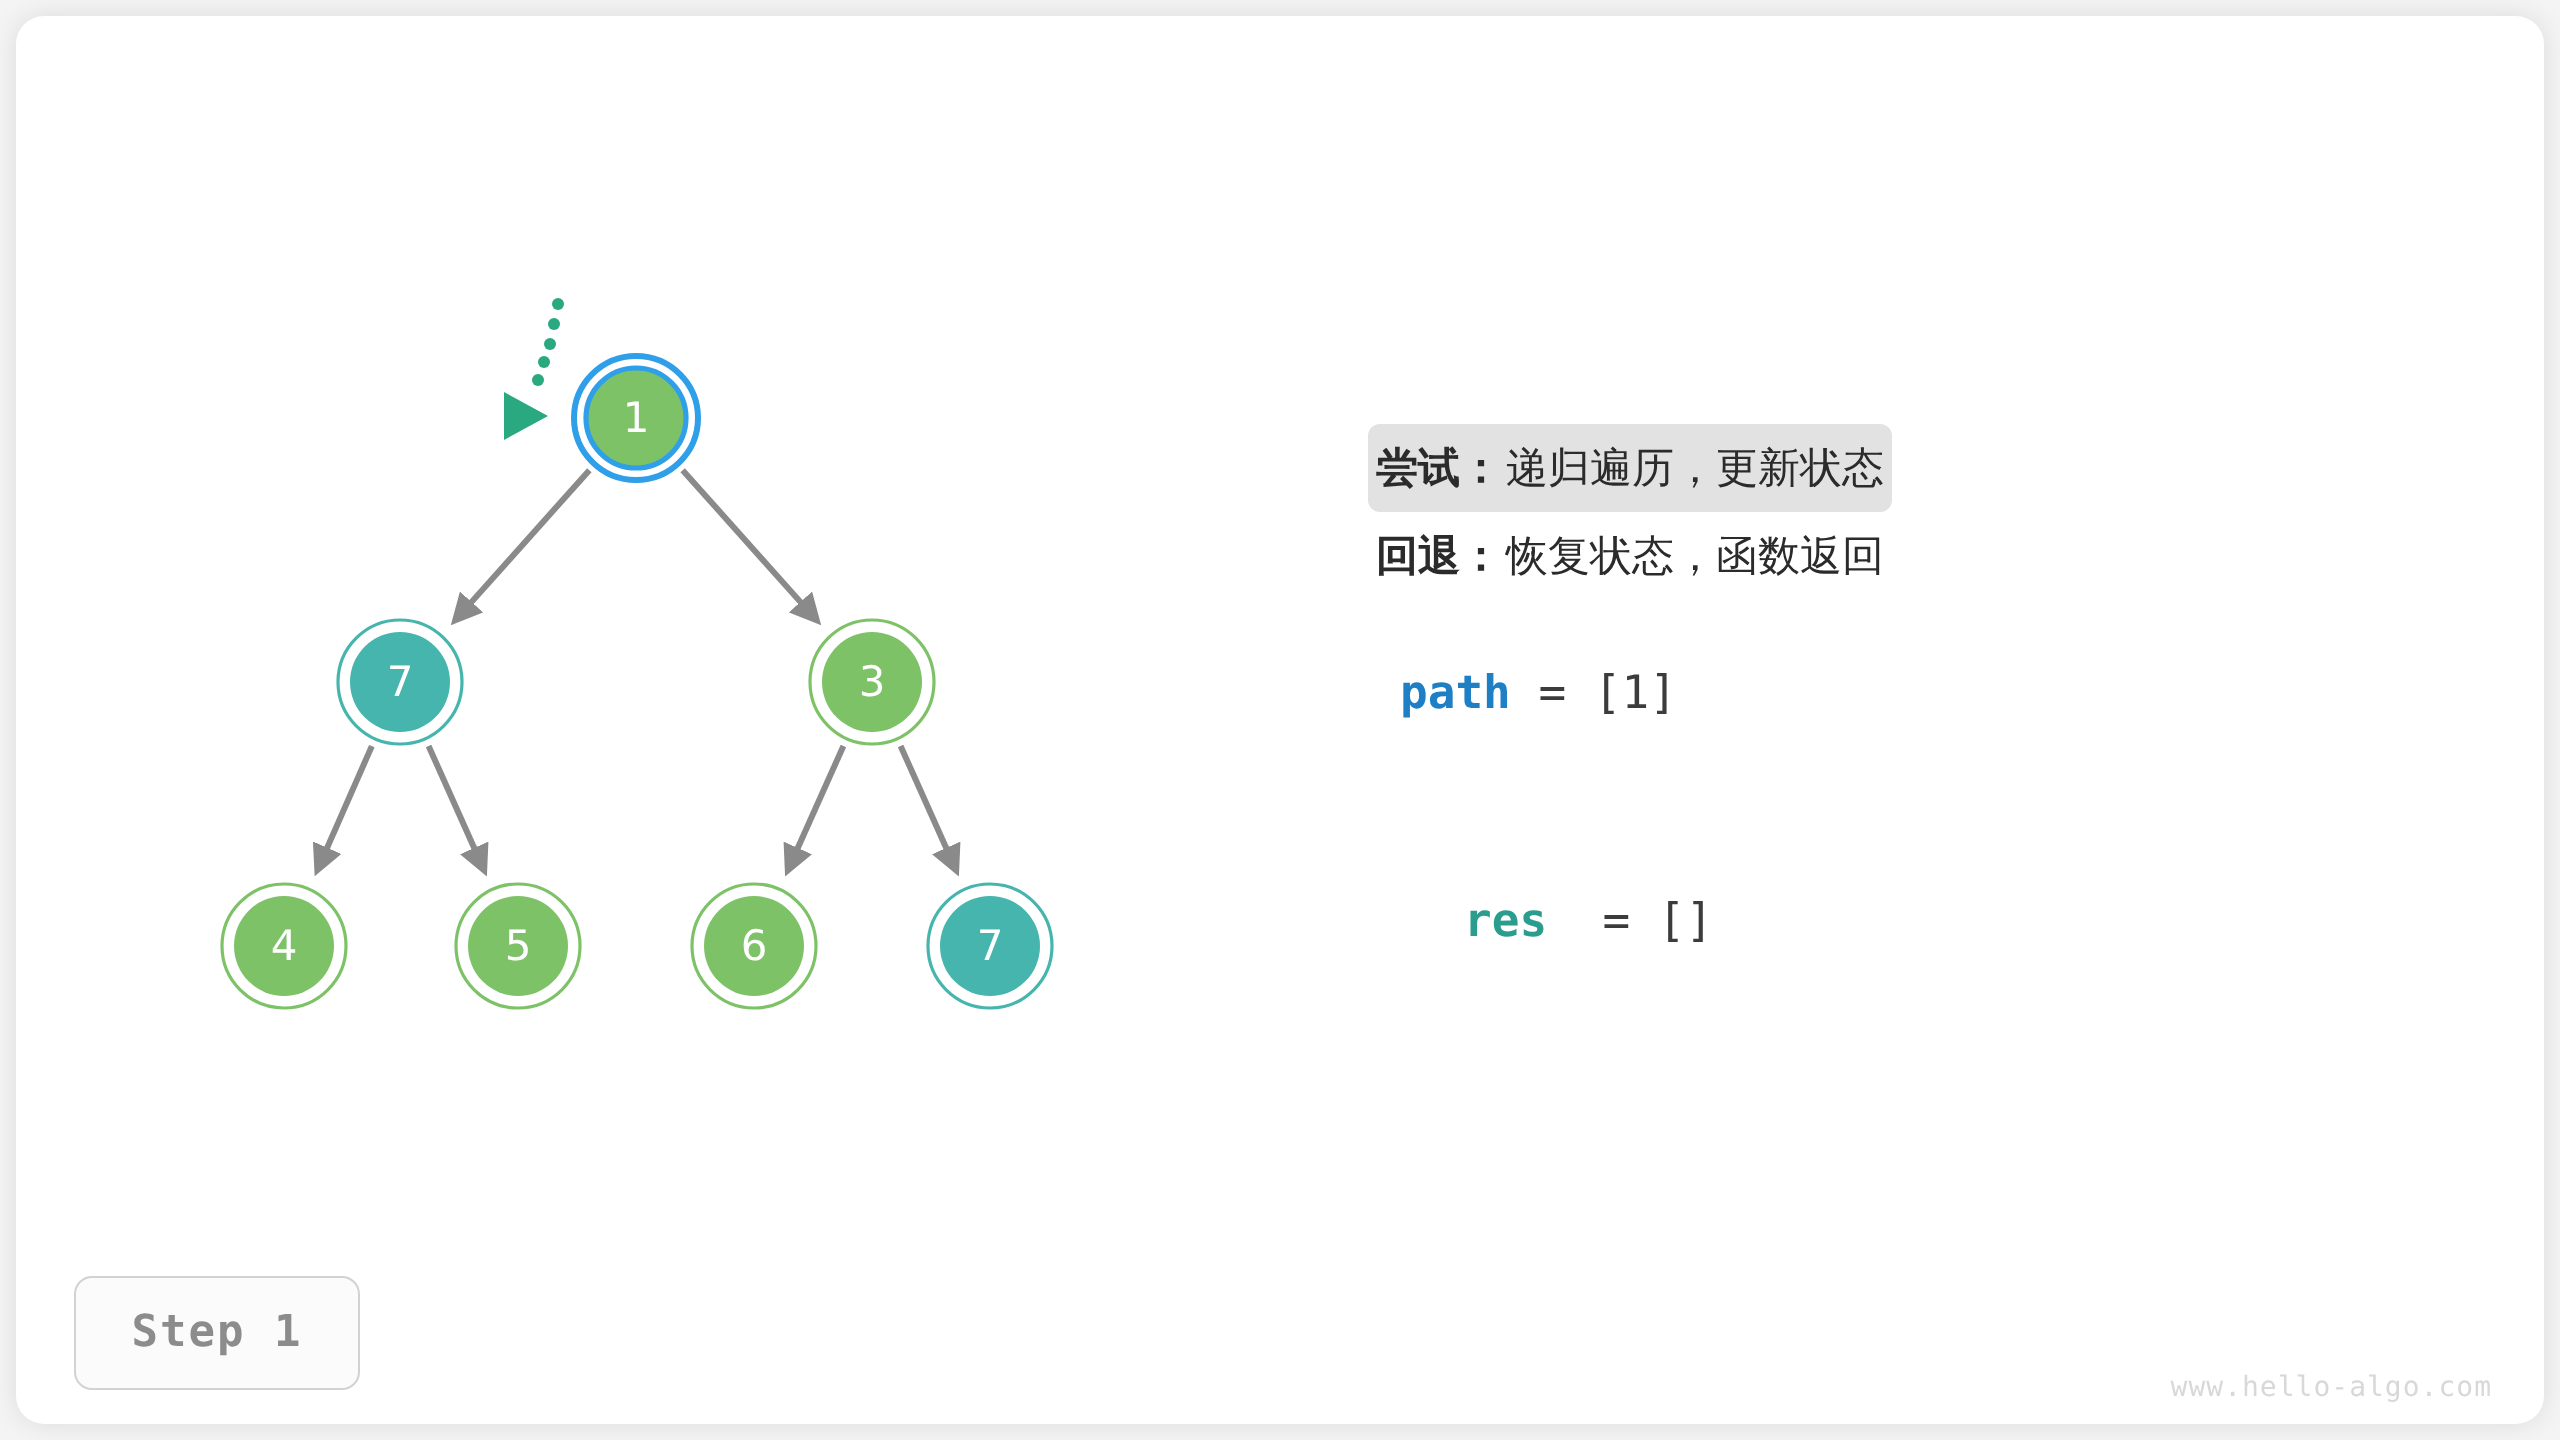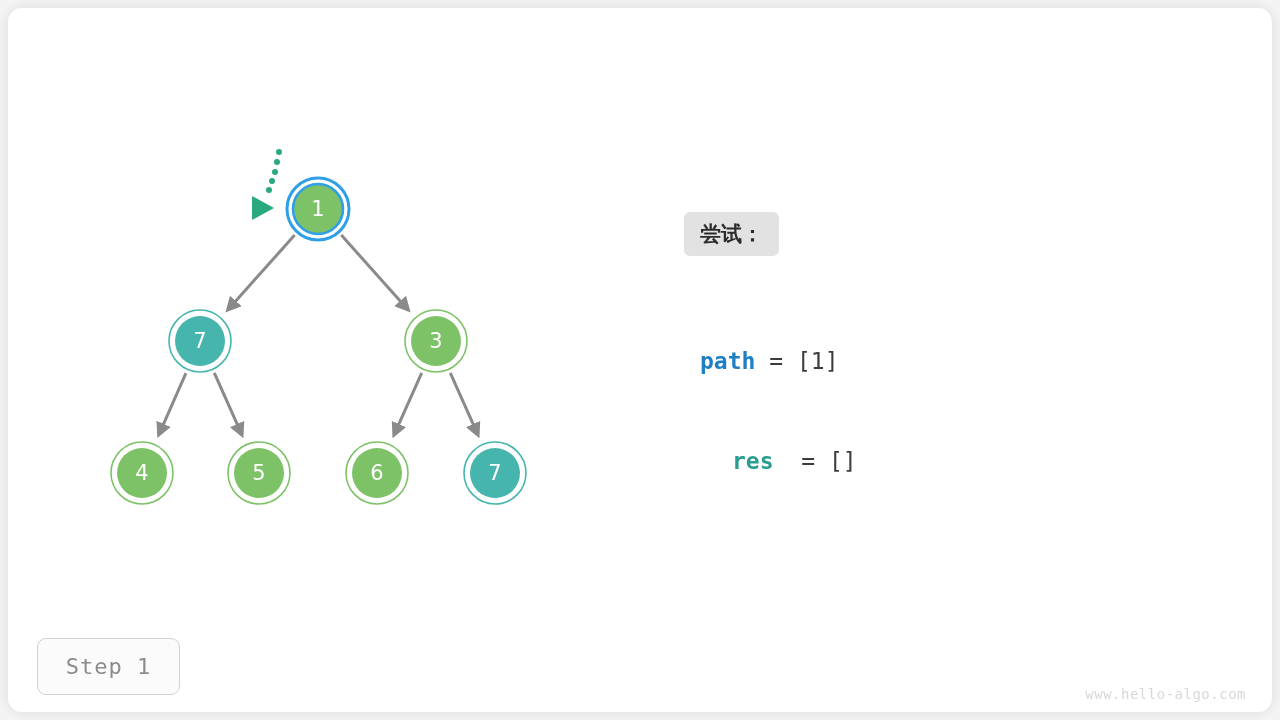--- a/index.html
+++ b/index.html
@@ -47,21 +47,21 @@
     position: absolute;
     left: 684px;
     top: 212px;
     width: 560px;
   }
   .desc-row {
     height: 44px;
     display: flex;
     align-items: center;
     box-sizing: border-box;
-    padding: 0 16px;
+    padding: 0 4px;
     border-radius: 6px;
     font-size: 21px;
     color: #2b2b2b;
     white-space: nowrap;
     width: fit-content;
     text-align: right;
   }
   .desc-row.highlight {
     background: #e2e2e2;
   }
@@ -97,21 +97,21 @@
     box-sizing: border-box;
     border: 1px solid #d2d2d2;
     border-radius: 9px;
     background: #fbfbfb;
     display: flex;
     align-items: center;
     justify-content: center;
   }
   #step-label {
     font-family: "DejaVu Sans Mono", "Liberation Mono", monospace;
-    font-weight: normal;
+    font-weight: bold;
     font-size: 22px;
     color: #8c8c8c;
     letter-spacing: 1px;
   }
 
   #watermark {
     position: absolute;
     right: 34px;
     bottom: 18px;
     font-family: "DejaVu Sans Mono", "Liberation Mono", monospace;
@@ -191,25 +191,30 @@
       <circle cx="275" cy="172" r="3.0" fill="#2aa87f"></circle>
       <circle cx="272" cy="181" r="3.0" fill="#2aa87f"></circle>
       <circle cx="269" cy="190" r="3.0" fill="#2aa87f"></circle>
       <polygon points="252,196 274,208 252,220" fill="#2aa87f"></polygon>
     </g>
   </svg>
 
   <div id="panel">
       <div class="desc-row highlight">
         <span class="desc-key">尝试：</span>
+        <span class="desc-val">递归遍历，更新状态</span>
+      </div>
+      <div class="desc-row">
+        <span class="desc-key">回退：</span>
+        <span class="desc-val">恢复状态，函数返回</span>
       </div>
     </div>
 
   <div id="vars-layer">
-      <div class="var-row" style="top: 348px;"><span class="var-name path">path</span><span> = [1]</span></div>
+      <div class="var-row" style="top: 334px;"><span class="var-name path">path</span><span> = [1]</span></div>
       <div class="var-row" style="top: 448px;"><span class="var-name res">res</span><span>  = []</span></div>
     </div>
 
   <div id="step-box">
     <span id="step-label">Step 1</span>
   </div>
 
   <div id="watermark">www.hello-algo.com</div>
 </div>
 

